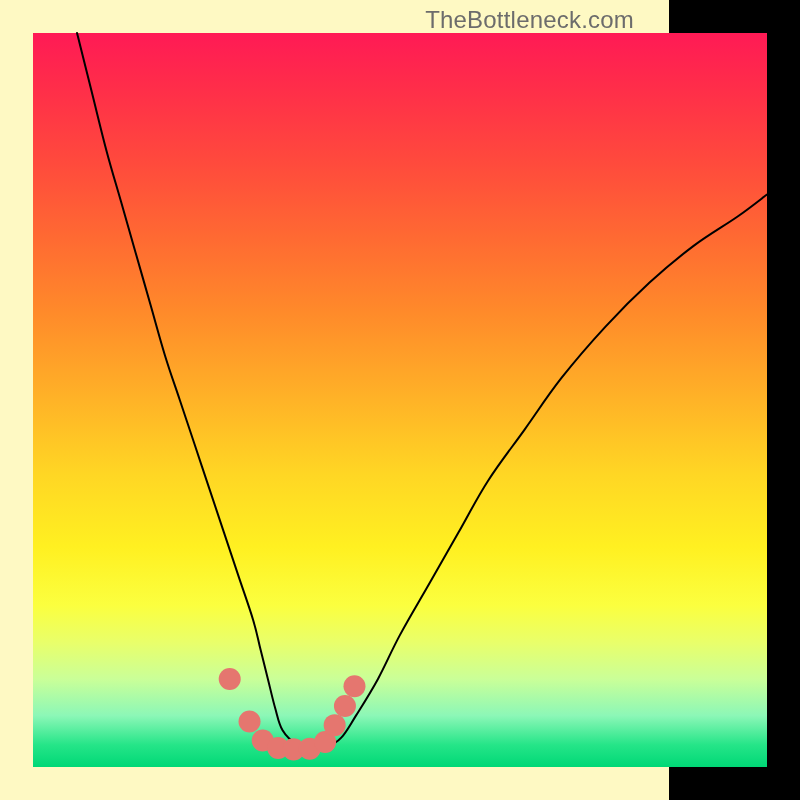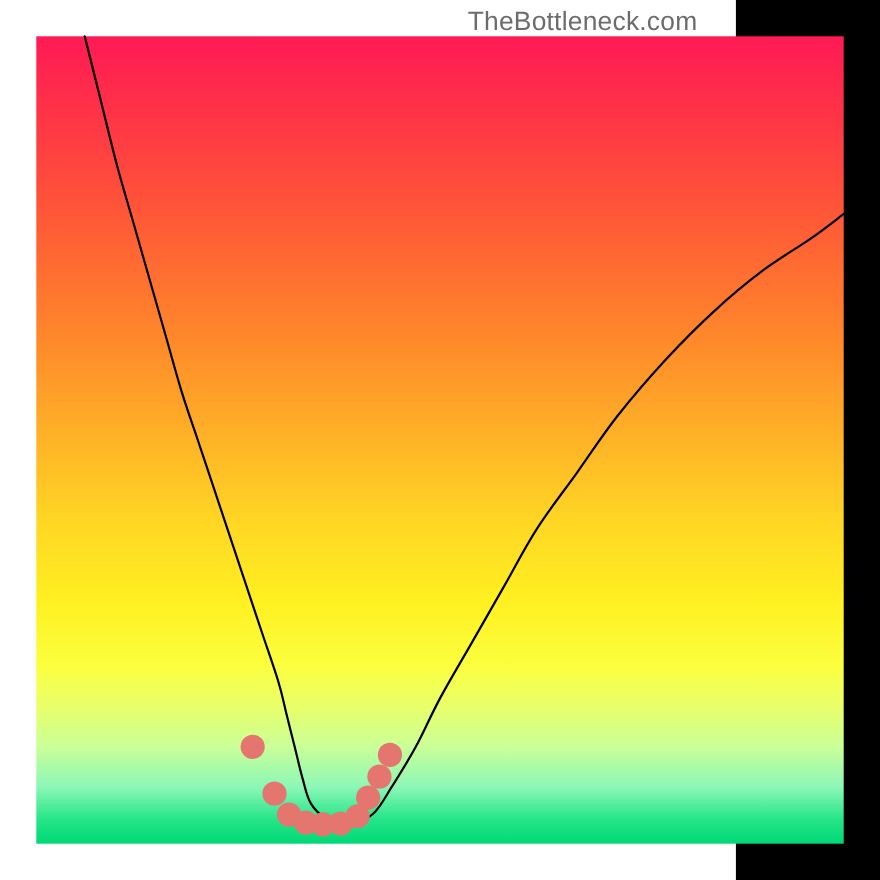--- a/index.html
+++ b/index.html
@@ -8,21 +8,21 @@
     width: 800px;
     height: 800px;
     background: #000;
     overflow: hidden;
     font-family: Arial, Helvetica, sans-serif;
   }
   .stage {
     position: relative;
     width: 669px;
     height: 800px;
-    background: #ffffff;
+    background: #fef9c3;
   }
   .plot-area {
     position: absolute;
     left: 33px;
     top: 33px;
     width: 734px;
     height: 734px;
     background: linear-gradient(
       to bottom,
       #ff1a55 0%,

